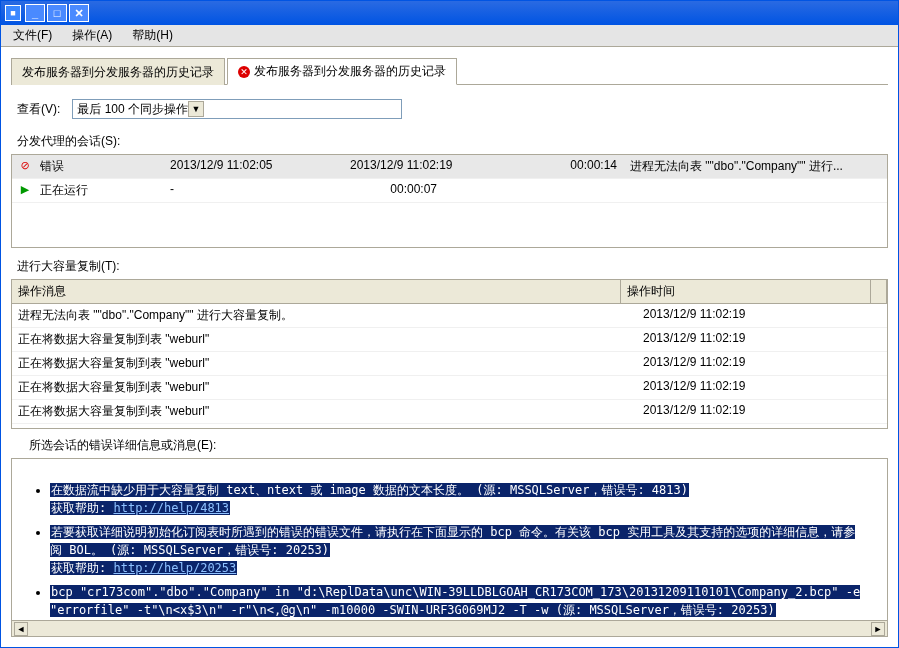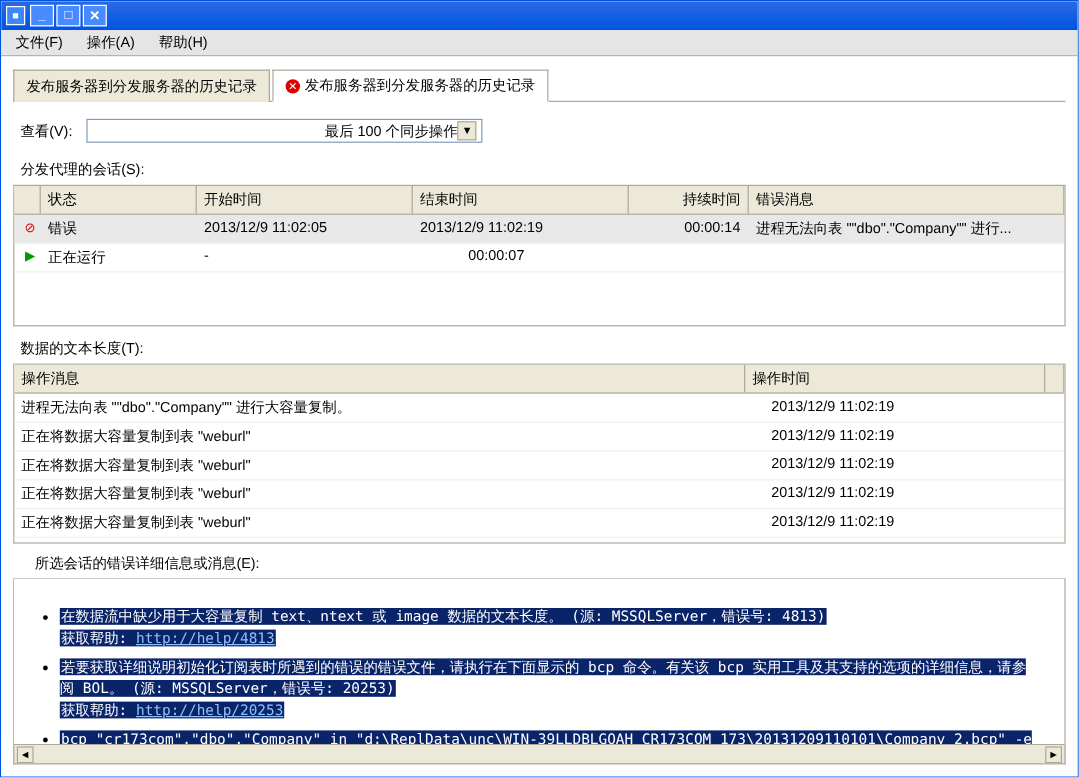--- a/index.html
+++ b/index.html
@@ -53,21 +53,21 @@
     border-bottom:none;
     margin-right:2px;
     background:#ece9d8;
     cursor:pointer;
     display:flex; align-items:center; gap:4px;
     position:relative; top:1px;
   }
   .tab.active { background:#fff; border-bottom:1px solid #fff; }
   .err-ico { width:12px; height:12px; border-radius:50%; background:#d00; color:#fff; font-size:9px; display:flex; align-items:center; justify-content:center; }
   .row-form { display:flex; align-items:center; gap:12px; margin:6px 0 10px 6px;}
-  .combo { border:1px solid #7f9db9; background:#fff; height:20px; width:330px; display:flex; align-items:center; padding:0 4px; justify-content:flex-end; cursor:pointer;}
+  .combo { border:1px solid #7f9db9; background:#fff; height:20px; width:330px; display:flex; align-items:center; padding:0 4px; justify-content:flex-start; cursor:pointer;}
   .combo .arrow { width:16px; height:16px; background:#ece9d8; border:1px solid #aca899; display:flex; align-items:center; justify-content:center; font-size:9px;}
   .section-label { margin:4px 0 4px 6px; }
   .grid {
     border:1px solid #aca899;
     background:#fff;
   }
   .grid-head { display:flex; background:#ece9d8; border-bottom:1px solid #aca899; }
   .gh { padding:3px 6px; border-right:1px solid #aca899; overflow:hidden; white-space:nowrap; }
   .grid-body { overflow:auto; }
   .gr { display:flex; border-bottom:1px solid #f0f0f0; }
@@ -136,48 +136,40 @@
       <span>查看(V):</span>
       <div class="combo">
         <span>最后 100 个同步操作</span>
         <span class="arrow">▼</span>
       </div>
     </div>
 
     <div class="section-label">分发代理的会话(S):</div>
 
     <div class="grid sessions">
-      <div class="grid-head">
-        <div class="gh" style="width:22px"></div>
-        <div class="gh" style="width:130px">状态</div>
-        <div class="gh" style="width:180px">开始时间</div>
-        <div class="gh" style="width:180px">结束时间</div>
-        <div class="gh righttext" style="width:100px">持续时间</div>
-        <div class="gh" style="flex:1">错误消息</div>
-      </div>
       <div class="grid-body sessions-body">
         <div class="gr selected">
           <div class="gc" style="width:22px"><span class="status-icon err">⊘</span></div>
           <div class="gc" style="width:130px">错误</div>
           <div class="gc" style="width:180px">2013/12/9 11:02:05</div>
           <div class="gc" style="width:180px">2013/12/9 11:02:19</div>
           <div class="gc righttext" style="width:100px">00:00:14</div>
           <div class="gc" style="flex:1">进程无法向表 ""dbo"."Company"" 进行...</div>
         </div>
         <div class="gr">
           <div class="gc" style="width:22px"><span class="status-icon run">▶</span></div>
           <div class="gc" style="width:130px">正在运行</div>
           <div class="gc" style="width:180px">-</div>
           <div class="gc righttext" style="width:100px">00:00:07</div>
           <div class="gc" style="flex:1"></div>
         </div>
       </div>
     </div>
 
-    <div class="section-label" style="margin-top:10px">数据的文本长度(T):</div>
+    <div class="section-label" style="margin-top:10px">进行大容量复制(T):</div>
 
     <div class="grid ops-grid">
       <div class="grid-head">
         <div class="gh" style="flex:1">操作消息</div>
         <div class="gh" style="width:250px">操作时间</div>
         <div class="gh" style="width:16px"></div>
       </div>
       <div class="grid-body">
         <div class="gr">
           <div class="gc" style="flex:1">进程无法向表 ""dbo"."Company"" 进行大容量复制。</div>

